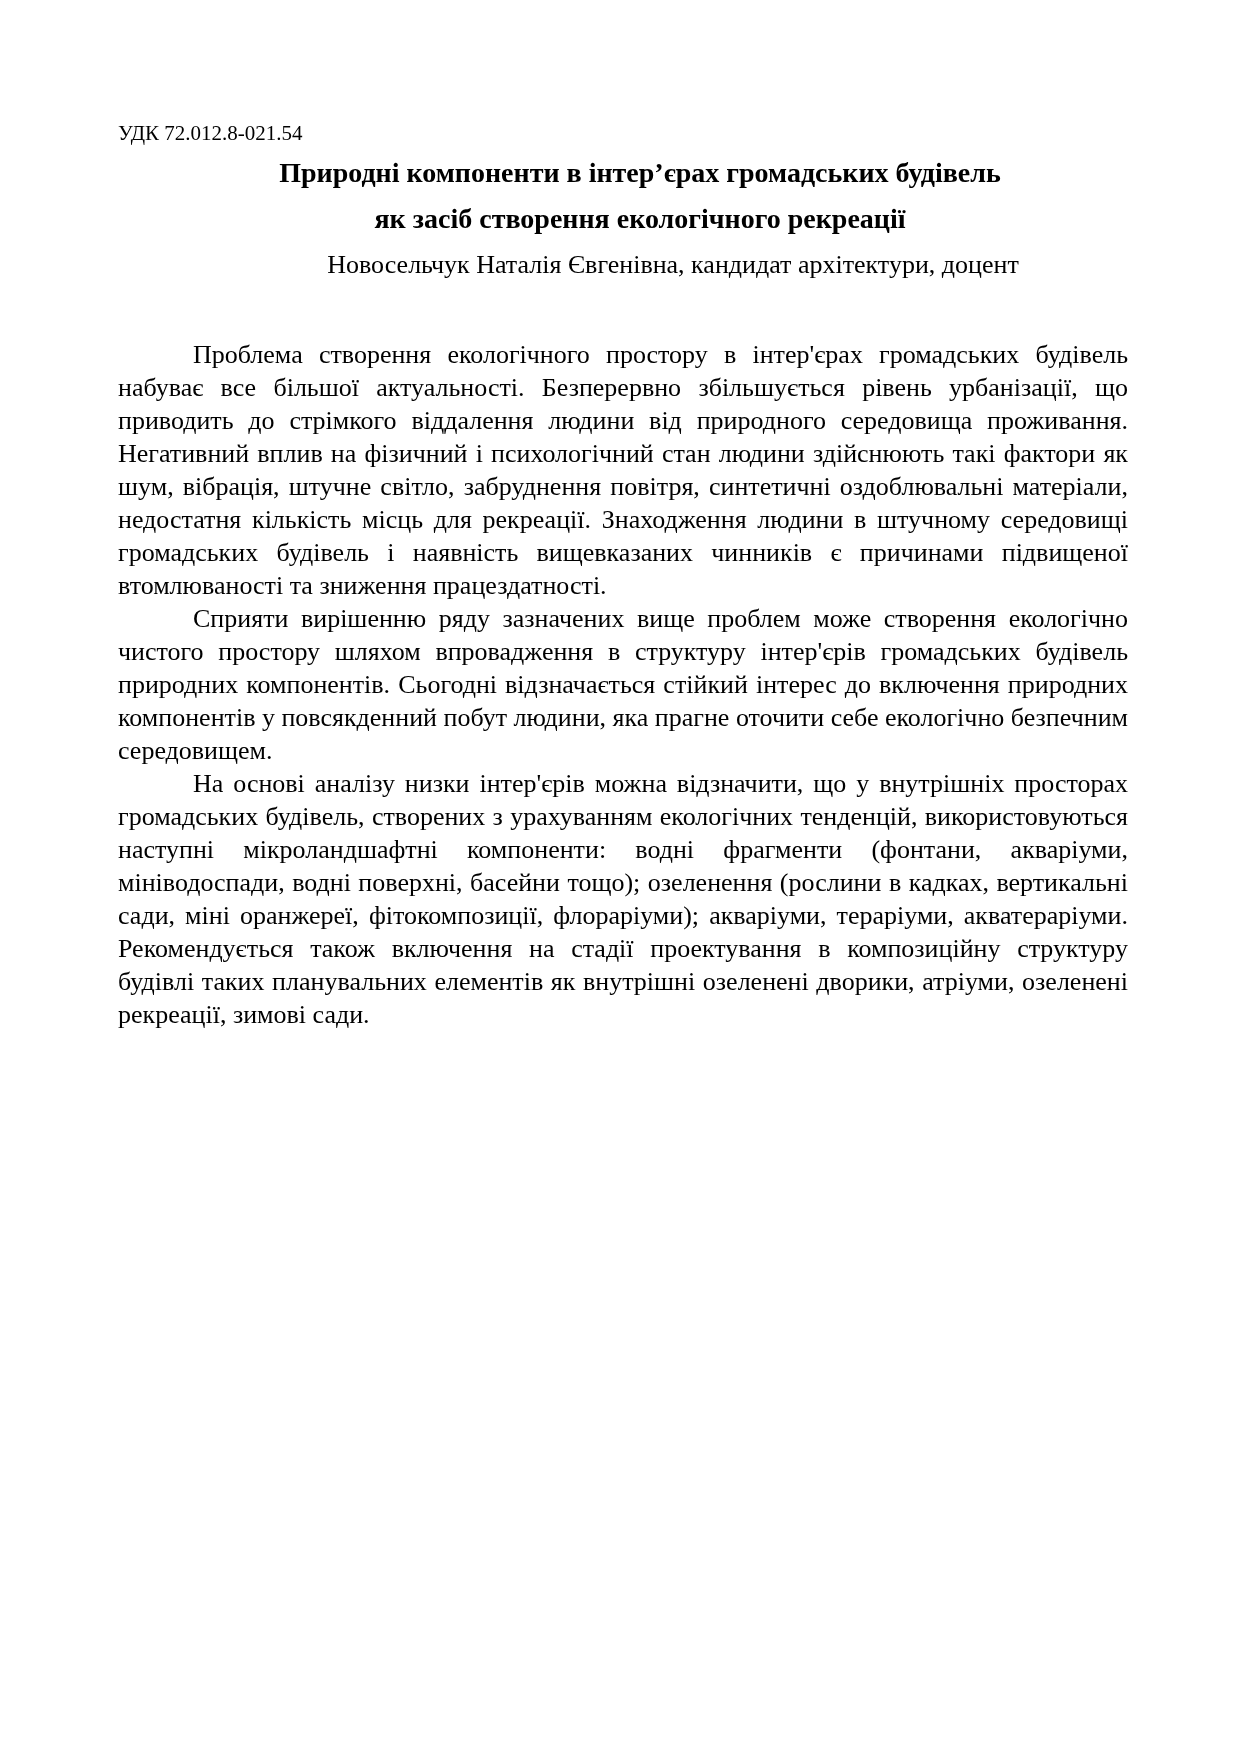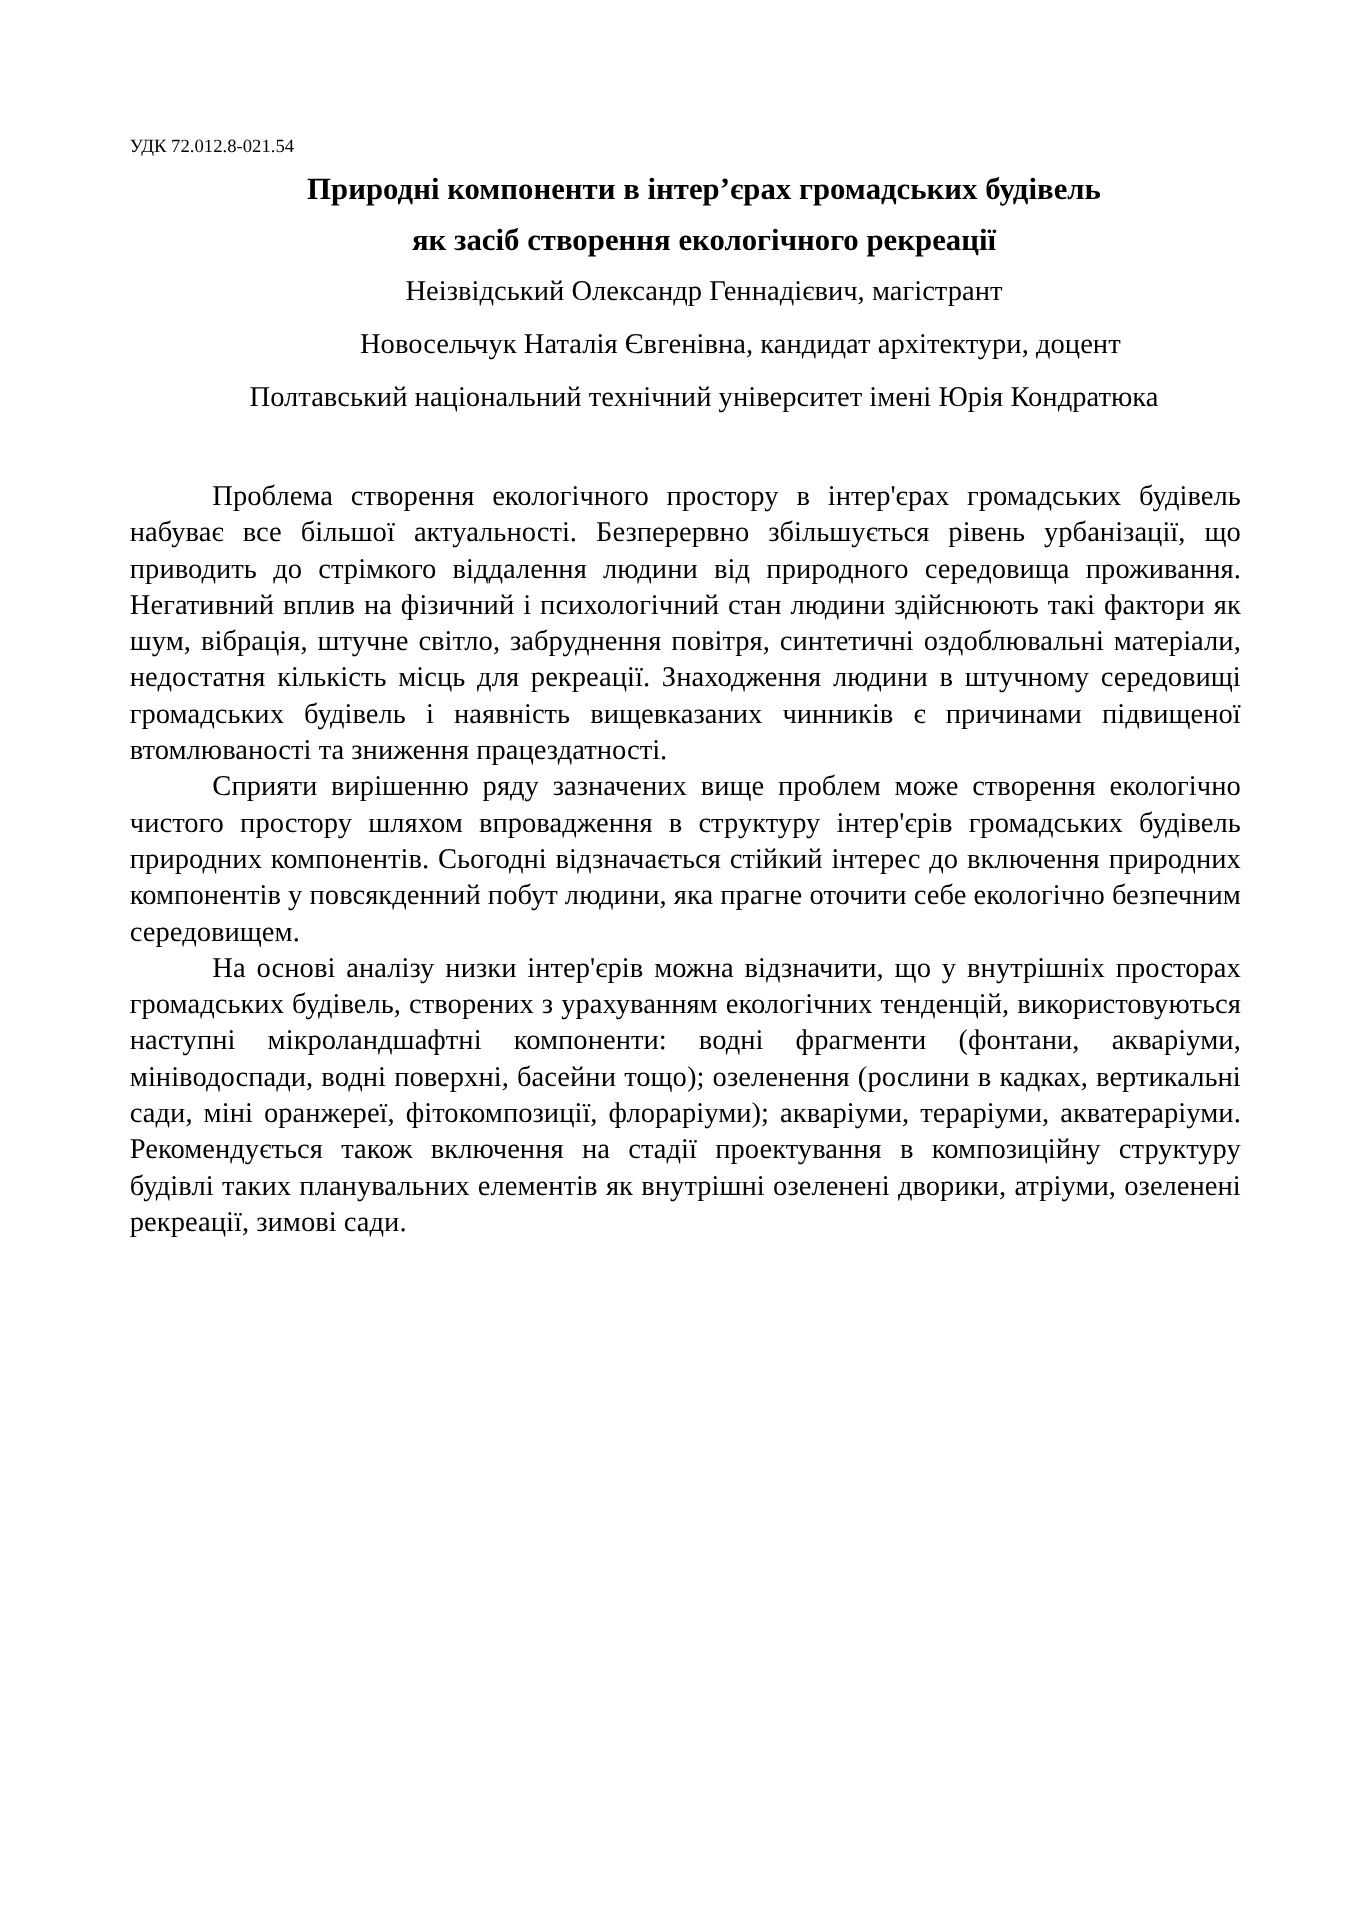--- a/index.html
+++ b/index.html
@@ -15,21 +15,21 @@
     font-family: "Liberation Serif", "DejaVu Serif", serif;
     color: #000000;
   }
   .page {
     position: absolute;
     left: 118px;
     top: 118px;
     width: 1010px;
   }
   .udc {
-    font-size: 17px;
+    font-size: 21px;
     line-height: 30px;
     margin: 0 0 10px 0;
   }
   .title {
     font-weight: bold;
     font-size: 28px;
     line-height: 30px;
     text-align: center;
     margin: 0;
     padding-left: 34px;
@@ -66,23 +66,21 @@
 
 <div class="page">
   <div class="udc">УДК 72.012.8-021.54</div>
 
   <h1 class="title">
     <span class="title-line">Природні компоненти в інтер’єрах громадських будівель</span>
     <span class="title-line">як засіб створення екологічного рекреації</span>
   </h1>
 
   <div class="authors">
-    <span class="author a1">Неізвідський Олександр Геннадієвич, магістрант</span>
     <span class="author a2">Новосельчук Наталія Євгенівна, кандидат архітектури, доцент</span>
-    <span class="author a3">Полтавський національний технічний університет імені Юрія Кондратюка</span>
   </div>
 
   <div class="body">
     <p>Проблема створення екологічного простору в інтер'єрах громадських будівель набуває все більшої актуальності. Безперервно збільшується рівень урбанізації, що приводить до стрімкого віддалення людини від природного середовища проживання. Негативний вплив на фізичний і психологічний стан людини здійснюють такі фактори як шум, вібрація, штучне світло, забруднення повітря, синтетичні оздоблювальні матеріали, недостатня кількість місць для рекреації. Знаходження людини в штучному середовищі громадських будівель і наявність вищевказаних чинників є причинами підвищеної втомлюваності та зниження працездатності.</p>
     <p>Сприяти вирішенню ряду зазначених вище проблем може створення екологічно чистого простору шляхом впровадження в структуру інтер'єрів громадських будівель природних компонентів. Сьогодні відзначається стійкий інтерес до включення природних компонентів у повсякденний побут людини, яка прагне оточити себе екологічно безпечним середовищем.</p>
     <p>На основі аналізу низки інтер'єрів можна відзначити, що у внутрішніх просторах громадських будівель, створених з урахуванням екологічних тенденцій, використовуються наступні мікроландшафтні компоненти: водні фрагменти (фонтани, акваріуми, мініводоспади, водні поверхні, басейни тощо); озеленення (рослини в кадках, вертикальні сади, міні оранжереї, фітокомпозиції, флораріуми); акваріуми, тераріуми, акватераріуми. Рекомендується також включення на стадії проектування в композиційну структуру будівлі таких планувальних елементів як внутрішні озеленені дворики, атріуми, озеленені рекреації, зимові сади.</p>
   </div>
 </div>
 
 </body></html>

